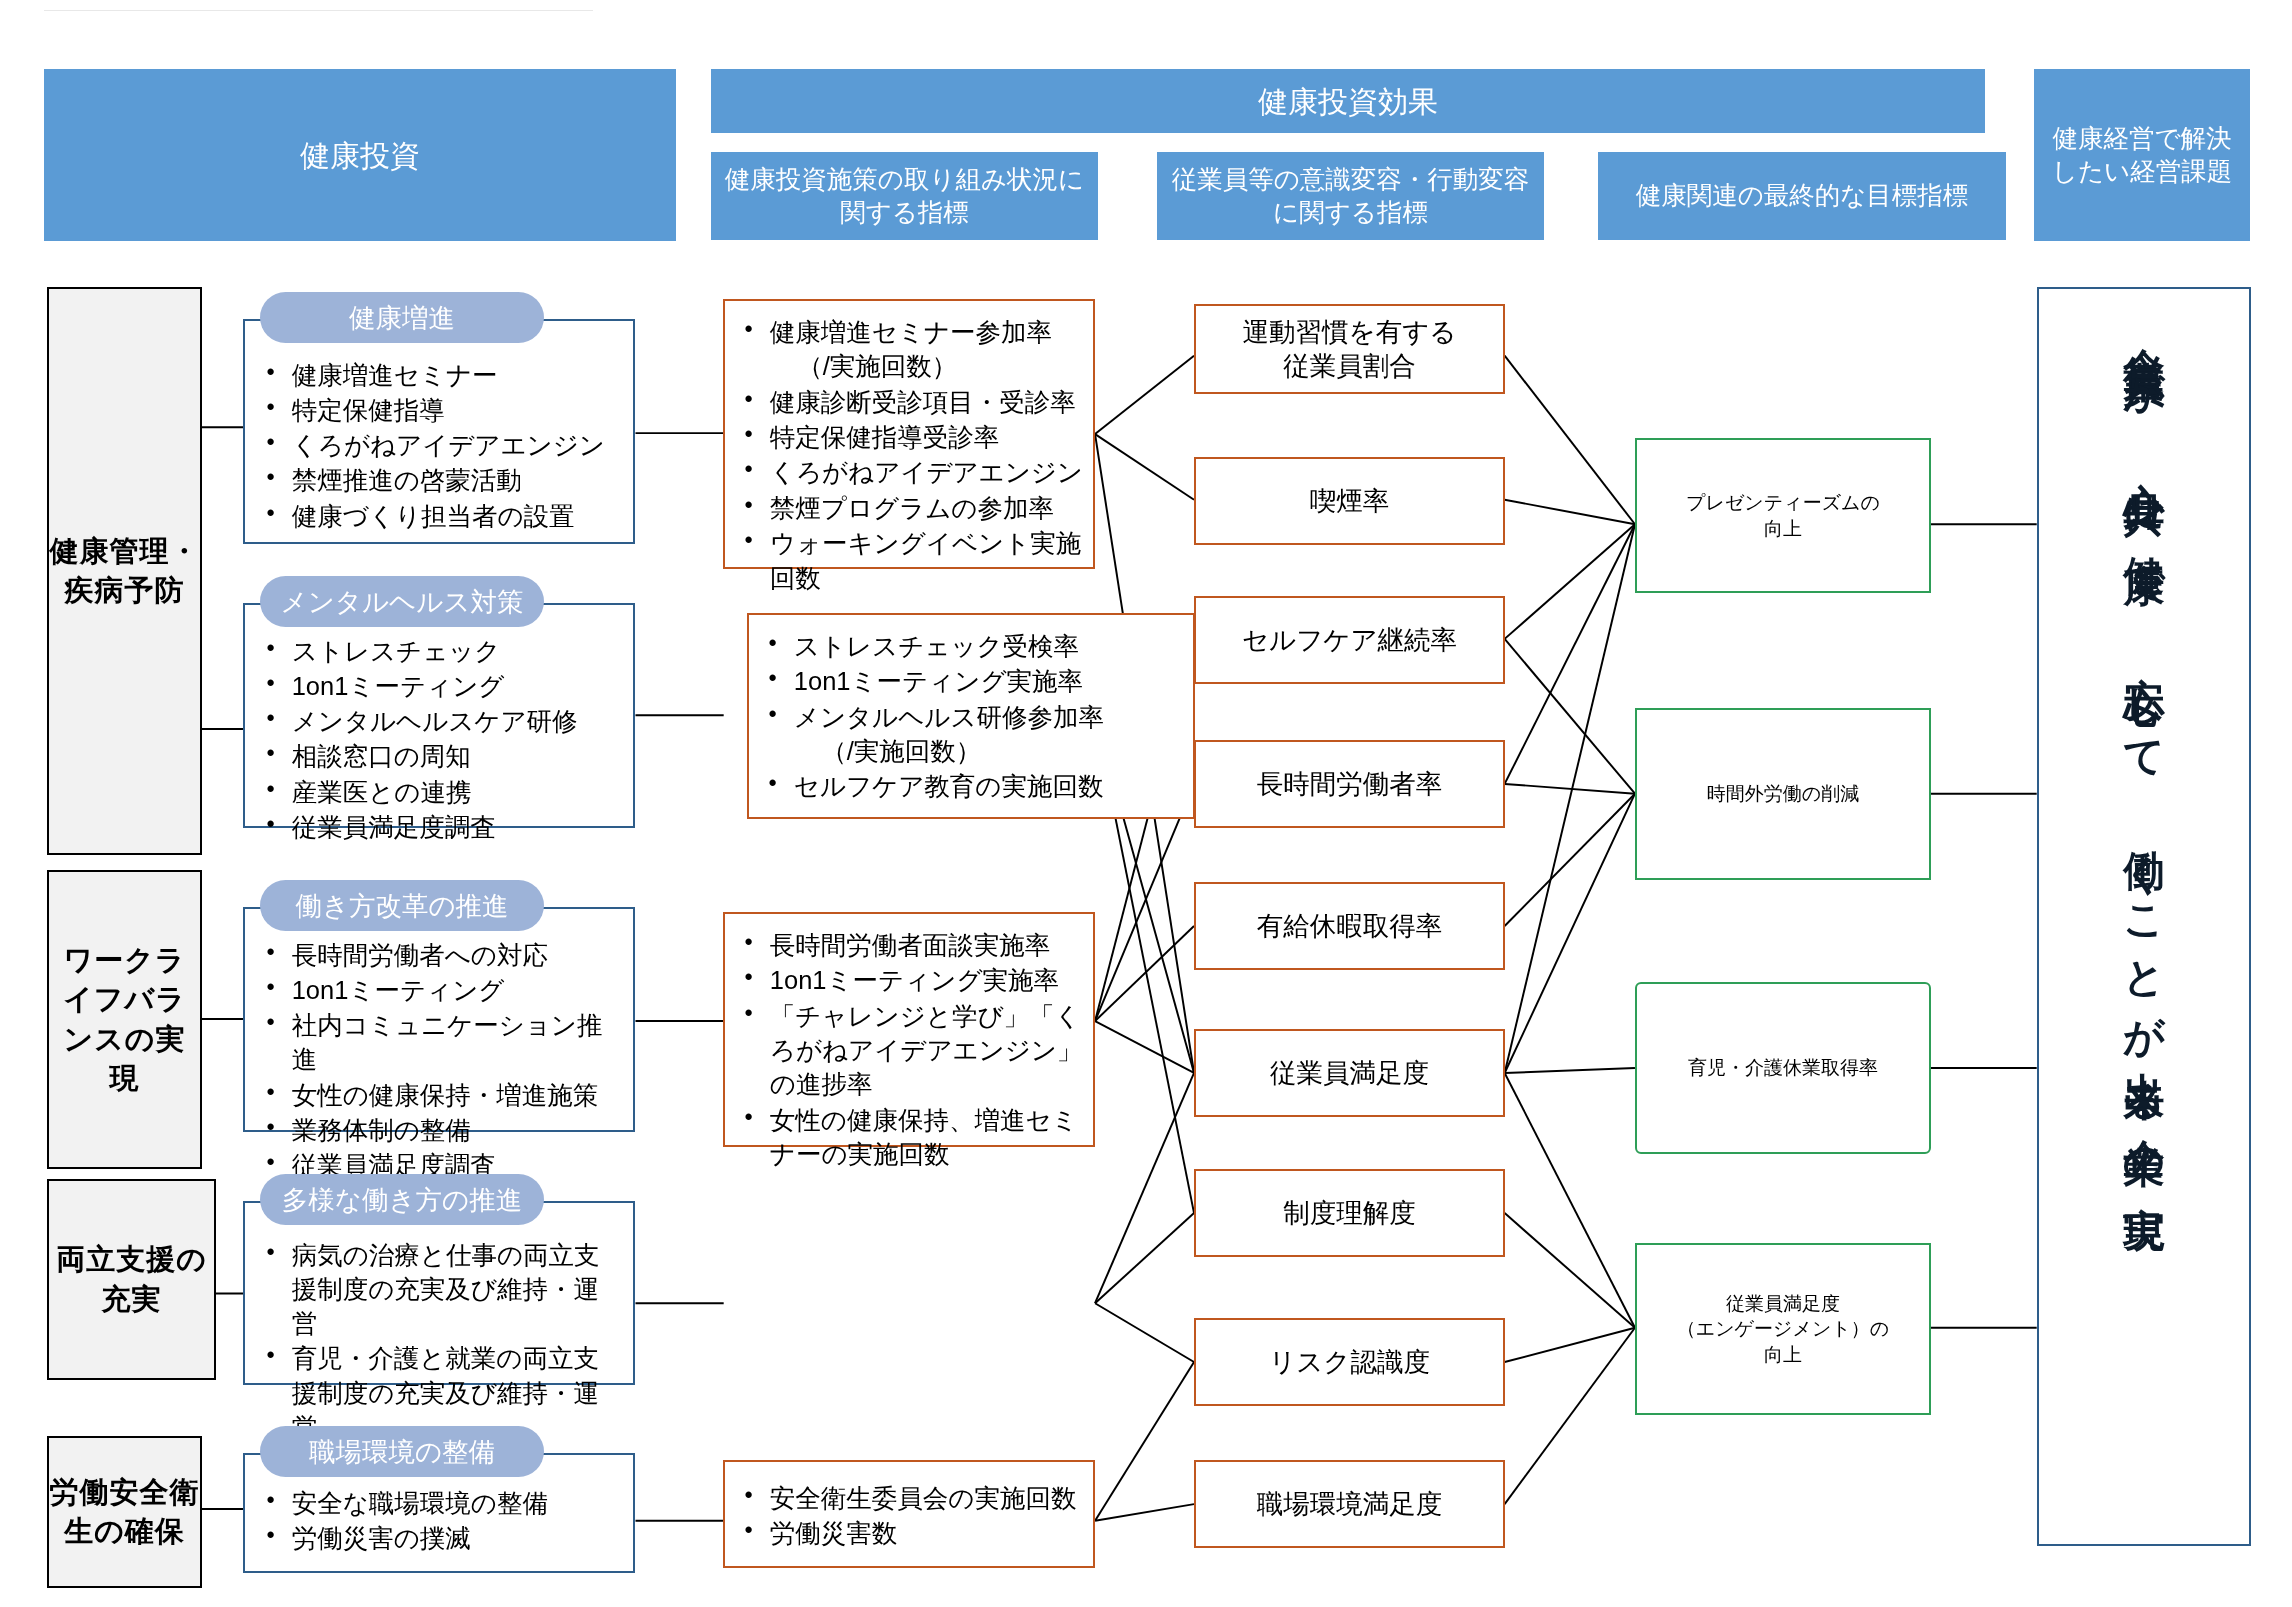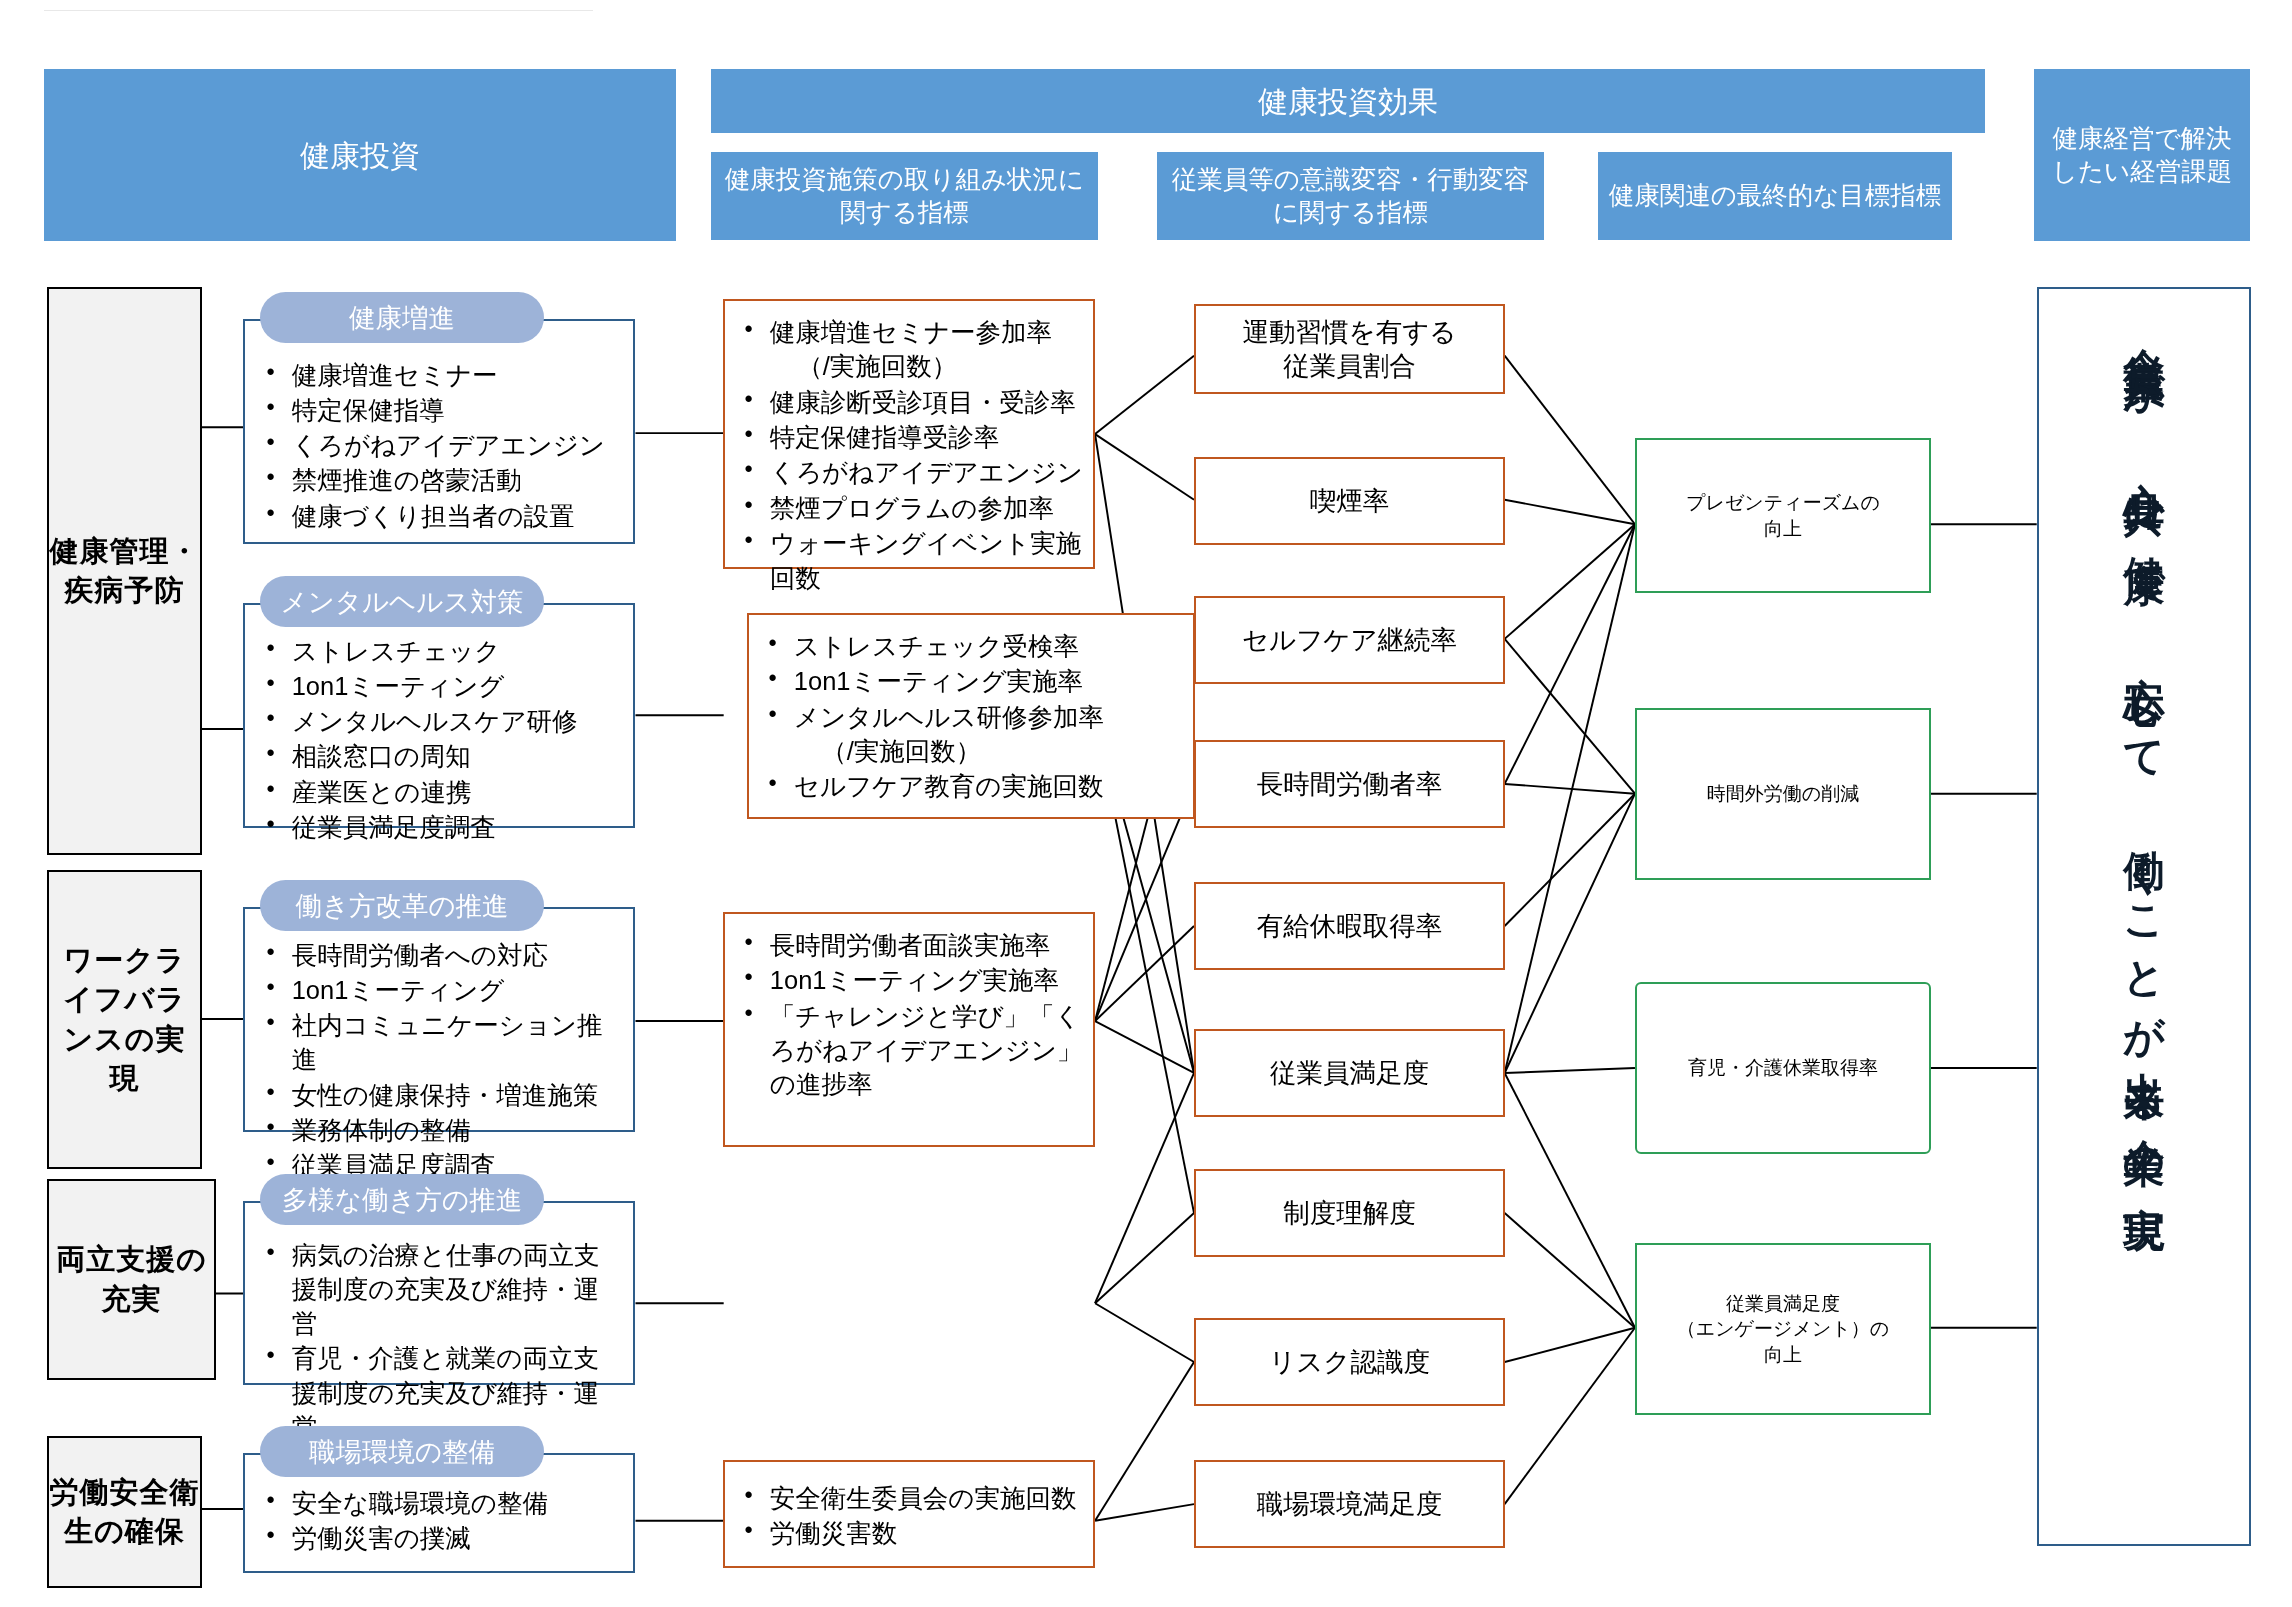--- a/index.html
+++ b/index.html
@@ -207,21 +207,21 @@
     <line x1="1970" y1="1090" x2="2078" y2="1090"></line>
     <line x1="1970" y1="1355" x2="2078" y2="1355"></line>
   </svg>
 
   <div class="hdr hdr-lg" style="left:44px; top:69px; width:632px; height:172px;">健康投資</div>
 
   <div class="hdr hdr-lg" style="left:711px; top:69px; width:1274px; height:64px;">健康投資効果</div>
 
   <div class="hdr hdr-sm" style="left:711px; top:152px; width:387px; height:88px;">健康投資施策の取り組み状況に関する指標</div>
   <div class="hdr hdr-sm" style="left:1157px; top:152px; width:387px; height:88px;">従業員等の意識変容・行動変容に関する指標</div>
-  <div class="hdr hdr-sm" style="left:1598px; top:152px; width:354px; height:88px;">健康関連の最終的な目標指標</div>
+  <div class="hdr hdr-sm" style="left:1598px; top:152px; width:408px; height:88px;">健康関連の最終的な目標指標</div>
 
   <div class="hdr hdr-sm" style="left:2034px; top:69px; width:216px; height:172px;">健康経営で解決したい経営課題</div>
 
   <div class="cat" style="left:47px; top:287px; width:155px; height:568px;">健康管理・疾病予防</div>
   <div class="cat" style="left:47px; top:870px; width:155px; height:299px;">ワークライフバランスの実現</div>
   <div class="cat" style="left:47px; top:1179px; width:169px; height:201px;">両立支援の充実</div>
   <div class="cat" style="left:47px; top:1436px; width:155px; height:152px;">労働安全衛生の確保</div>
 
   <div class="inv" style="left:243px; top:319px; width:392px; height:225px;">
     <div class="inv-body" style="padding-top:37px;">
@@ -308,20 +308,21 @@
       </li>
       <li>セルフケア教育の実施回数</li>
     </ul>
   </div>
 
   <div class="kpi" style="left:723px; top:912px; width:372px; height:235px;">
     <ul>
       <li>長時間労働者面談実施率</li>
       <li>1on1ミーティング実施率</li>
       <li>「チャレンジと学び」「くろがねアイデアエンジン」の進捗率</li>
+      <li>女性の健康保持、増進セミナーの実施回数</li>
     </ul>
   </div>
 
 
   <div class="kpi" style="left:723px; top:1460px; width:372px; height:108px; display:flex; align-items:center;">
     <ul style="width:100%;">
       <li>安全衛生委員会の実施回数</li>
       <li>労働災害数</li>
     </ul>
   </div>

